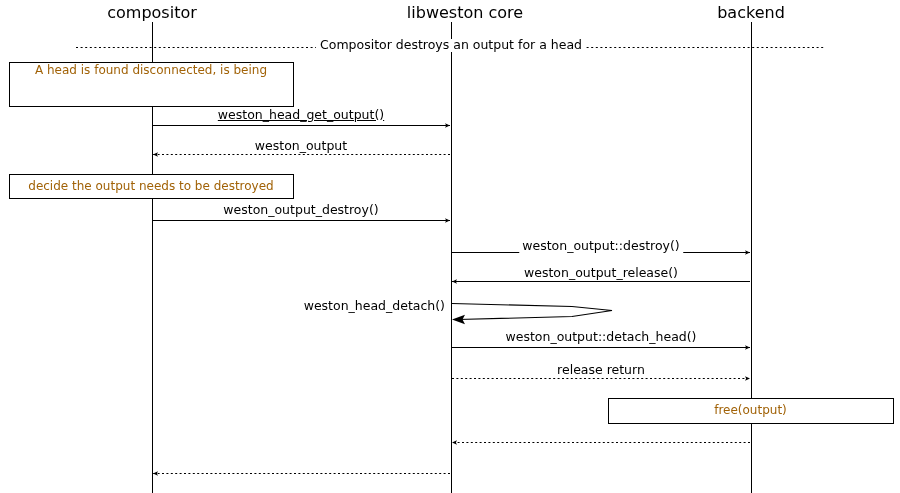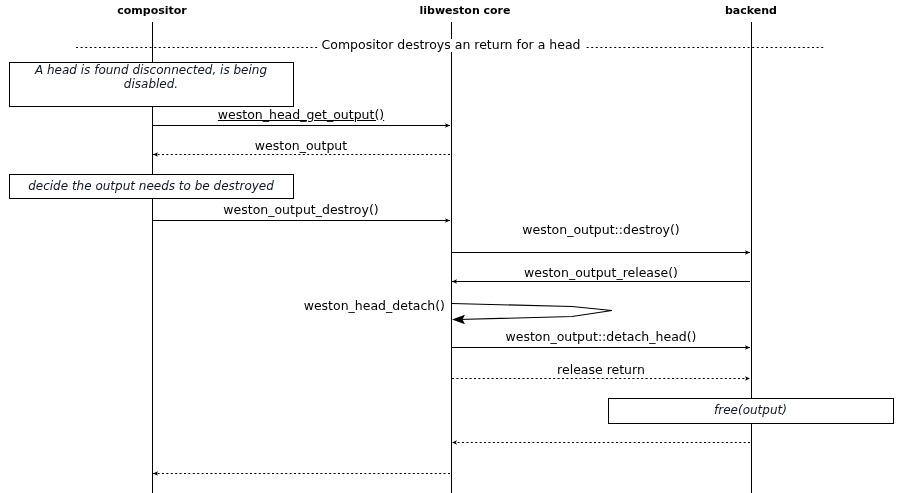--- a/index.html
+++ b/index.html
@@ -33,24 +33,23 @@
     height: 493px;
   }
   .lbl {
     position: absolute;
     white-space: nowrap;
     font-family: "DejaVu Sans", sans-serif;
     color: #000;
     line-height: 1;
   }
   .participant-name {
-    font-size: 11px;
+    font-size: 16px;
     text-align: right;
     transform: translateX(-50%);
-    font-weight: bold;
   }
   .msg-label {
     font-size: 12.5px;
     text-align: center;
     transform: translateX(-50%);
     background: #ffffff;
     padding: 0 3px;
   }
   .msg-label-right {
     font-size: 12.5px;
@@ -64,22 +63,21 @@
     text-align: center;
     transform: translateX(-50%);
     background: #ffffff;
     padding: 0 4px;
   }
   .note-text {
     position: absolute;
     font-size: 12px;
     text-align: center;
     line-height: 13.5px;
-    color: #0f172a;
-    font-style: italic;
+    color: #a16207;
   }
 </style>
 </head>
 <body>
 
 <div id="diagram">
 
   <svg id="svg-canvas" viewBox="0 0 900 493">
     <defs>
       <marker id="arrowFilled" viewBox="0 0 10 10" refX="9.6" refY="5" markerWidth="5.2" markerHeight="5.2" orient="auto-start-reverse" markerUnits="userSpaceOnUse">
@@ -111,32 +109,31 @@
         <rect x="9.5" y="62.5" width="284" height="44" fill="#ffffff" stroke="#000000" stroke-width="1"></rect>
         <rect x="9.5" y="174.5" width="284" height="24" fill="#ffffff" stroke="#000000" stroke-width="1"></rect>
         <rect x="608.5" y="398.5" width="285" height="25" fill="#ffffff" stroke="#000000" stroke-width="1"></rect>
       </g>
   </svg>
 
   <div class="layer-text" id="text-layer">
       <div class="lbl participant-name" style="left: 152px; top: 5px;">compositor</div>
       <div class="lbl participant-name" style="left: 465px; top: 5px;">libweston core</div>
       <div class="lbl participant-name" style="left: 751px; top: 5px;">backend</div>
-      <div class="lbl divider-label" style="left: 451px; top: 39px;">Compositor destroys an return for a head</div>
+      <div class="lbl divider-label" style="left: 451px; top: 39px;">Compositor destroys an output for a head</div>
       <div class="lbl msg-label" style="left: 301px; top: 109px; text-decoration: underline;">weston_head_get_output()</div>
       <div class="lbl msg-label" style="left: 301px; top: 140px;">weston_output</div>
       <div class="lbl msg-label" style="left: 301px; top: 204px;">weston_output_destroy()</div>
-      <div class="lbl msg-label" style="left: 601px; top: 224px;">weston_output::destroy()</div>
+      <div class="lbl msg-label" style="left: 601px; top: 240px;">weston_output::destroy()</div>
       <div class="lbl msg-label" style="left: 601px; top: 267px;">weston_output_release()</div>
       <div class="lbl msg-label-right" style="left: 447px; top: 300px;">weston_head_detach()</div>
       <div class="lbl msg-label" style="left: 601px; top: 331px;">weston_output::detach_head()</div>
       <div class="lbl msg-label" style="left: 601px; top: 364px;">release return</div>
       <div class="note-text" style="left: 9px; top: 64.25px; width: 284px;">
         <div>A head is found disconnected, is being</div>
-        <div>disabled.</div>
       </div>
       <div class="note-text" style="left: 9px; top: 179.75px; width: 284px;">
         <div>decide the output needs to be destroyed</div>
       </div>
       <div class="note-text" style="left: 608px; top: 404.25px; width: 285px;">
         <div>free(output)</div>
       </div>
     </div>
 
 </div>

